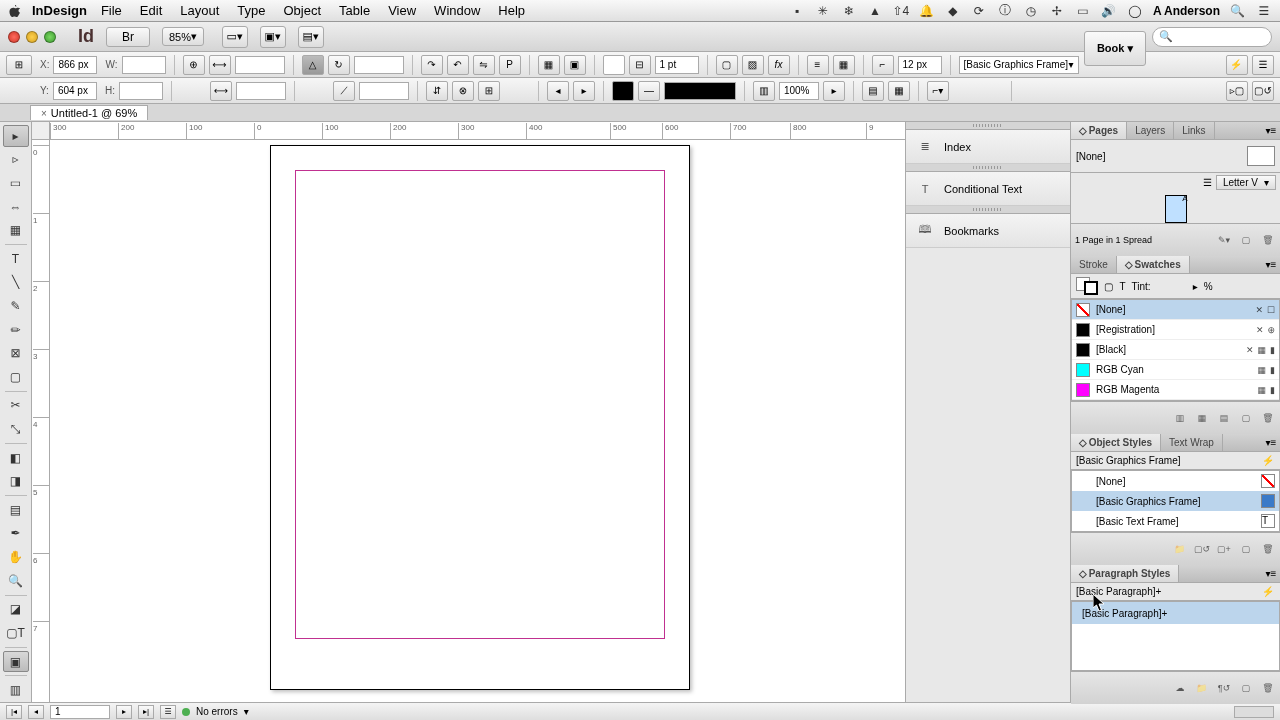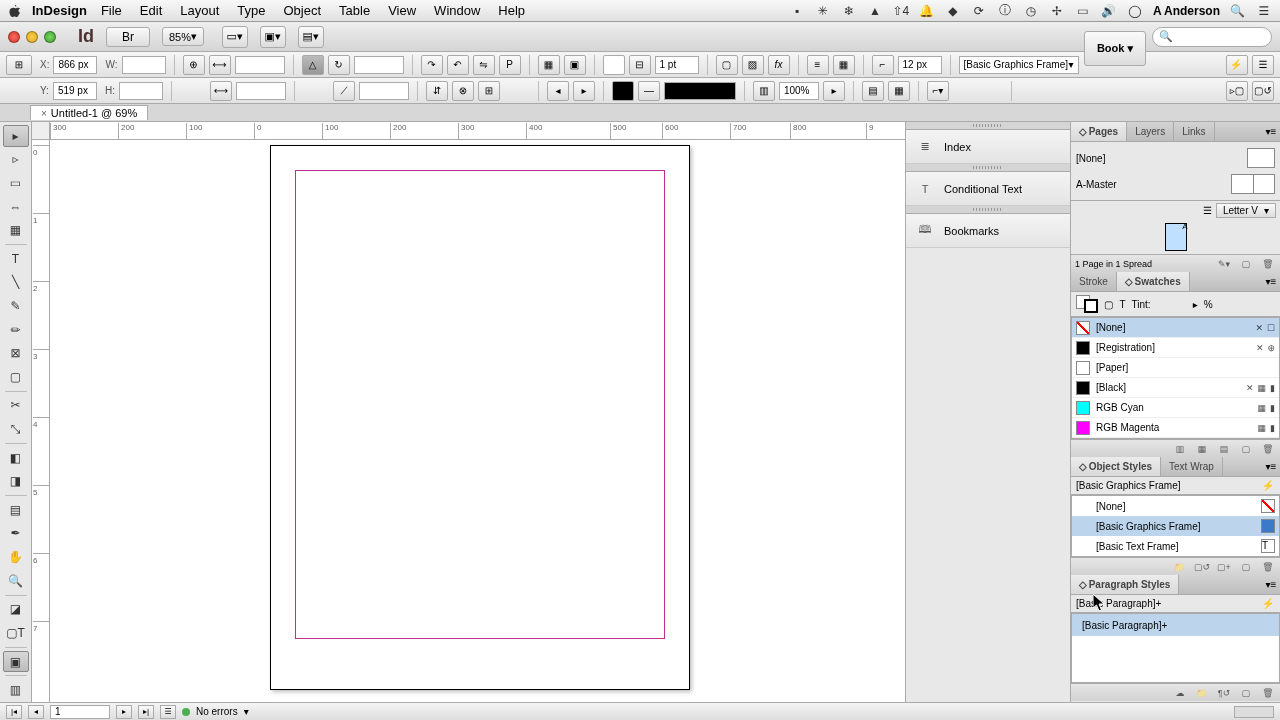--- a/index.html
+++ b/index.html
@@ -76,21 +76,21 @@
 .panel-body { background:#e8e8e8; border-bottom:1px solid #aaa; padding:3px 5px; }
 .pg-row { display:flex;align-items:center;justify-content:space-between; padding:3px 0; }
 .pg-box { width:28px; height:20px; border:1px double #888; background:#fff; }
 .pg-box2 { width:44px; height:20px; border:1px double #888; background:#fff; position:relative; }
 .pg-box2::after { content:''; position:absolute; left:50%; top:0; bottom:0; width:1px; background:#888; }
 .preset { display:flex;align-items:center;justify-content:flex-end;gap:4px; padding:2px 4px; }
 .preset .sel { border:1px solid #aaa; background:linear-gradient(#fafafa,#ddd); padding:1px 6px; display:flex;align-items:center;gap:6px; }
 .thumb-area { height:34px; background:#e8e8e8; display:flex;align-items:flex-start;justify-content:center; padding-top:3px; position:relative; }
 .thumb { width:22px; height:28px; border:1px solid #000; background:#bfe0ff; position:relative; }
 .thumb .a { position:absolute; top:-2px; right:-2px; font-size:8px; }
-.footer-row { height:18px; background:linear-gradient(#e6e6e6,#d2d2d2); border-top:1px solid #aaa; display:flex;align-items:center;padding:0 4px;gap:6px; font-size:9px; }
+.footer-row { height:18px; background:linear-gradient(#e6e6e6,#d2d2d2); border-top:1px solid #aaa; display:flex;align-items:center;padding:16px 4px;gap:6px; font-size:9px; }
 .footer-row .ic { width:16px;height:14px;display:inline-flex;align-items:center;justify-content:center;opacity:0.6; }
 
 .swatch-list { background:#fff; border:1px solid #aaa; }
 .swatch-item { display:flex;align-items:center;gap:6px; padding:2px 4px; border-bottom:1px solid #eee; height:20px; }
 .swatch-item.sel { background:#bcd5ec; }
 .sw { width:14px; height:14px; border:1px solid #888; flex-shrink:0; }
 .swatch-item .icons { margin-left:auto; display:flex;gap:4px; font-size:9px; opacity:0.7; }
 
 .obj-item { display:flex;align-items:center;gap:6px; padding:2px 4px; height:20px; }
 .obj-item.sel { background:#bcd5ec; }
@@ -207,21 +207,21 @@
       <span>▾</span>
     </span>
   <div style="flex:1"></div>
   <span class="mini">⚡</span>
   <span class="mini">☰</span>
 </div>
 
 <div class="ctrlbar">
   <span style="width:26px;"></span>
   <span class="label">Y:</span>
-  <span class="field">519 px</span>
+  <span class="field">604 px</span>
   <span class="label">H:</span>
   <span class="field" style="min-width:44px;"></span>
   <span class="sep"></span>
   <span style="width:26px;"></span>
   <span class="mini">⟷</span>
   <span class="field" style="min-width:50px;"></span>
   <span class="sep"></span>
   <span style="width:26px;"></span>
   <span class="mini">⟋</span>
   <span class="field" style="min-width:50px;"></span>
@@ -360,24 +360,20 @@
       <div class="tab">
           <span>Links</span>
         </div>
       <div class="menu">▾≡</div>
     </div>
     <div class="panel-body">
       <div class="pg-row">
           <span>[None]</span>
           <span class="pg-box"></span>
         </div>
-      <div class="pg-row">
-          <span>A-Master</span>
-          <span class="pg-box2"></span>
-        </div>
     </div>
     <div class="preset">
       <span>☰</span>
       <span class="sel">
           <span>Letter V</span>
           <span>▾</span>
         </span>
     </div>
     <div class="thumb-area">
       <div style="position:absolute;top:0;left:50%;transform:translateX(-50%);font-size:9px;">▾</div>
@@ -423,24 +419,20 @@
         </div>
       <div class="swatch-item">
           <span class="sw" style="background:#000;"></span>
           <span>[Registration]</span>
           <span class="icons">
             <span>✕</span>
             <span>⊕</span>
           </span>
         </div>
       <div class="swatch-item">
-          <span class="sw" style="background:#fff;"></span>
-          <span>[Paper]</span>
-        </div>
-      <div class="swatch-item">
           <span class="sw" style="background:#000;"></span>
           <span>[Black]</span>
           <span class="icons">
             <span>✕</span>
             <span>▦</span>
             <span>▮</span>
           </span>
         </div>
       <div class="swatch-item">
           <span class="sw" style="background:#00ffff;"></span>

